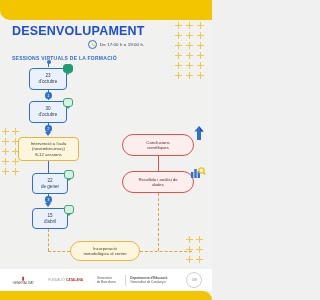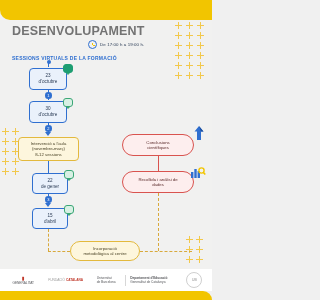--- a/index.html
+++ b/index.html
@@ -23,21 +23,21 @@
     border-top-right-radius:9px;
   }
   .bottom-white{
     position:absolute;left:0;bottom:9px;width:212px;height:22px;
     background:#ffffff;
   }
 
   
   .title{
     position:absolute;left:12px;top:24px;
-    font-size:12.5px;font-weight:bold;color:#737373;
+    font-size:12.5px;font-weight:bold;color:#1d4ed8;
     letter-spacing:.2px;
   }
   .time-row{
     position:absolute;left:88px;top:40px;
     display:flex;align-items:center;gap:3px;
   }
   .clock{
     width:9px;height:9px;border-radius:50%;
     border:1.1px solid #2f6fd0;box-sizing:border-box;
     position:relative;flex:0 0 auto;

